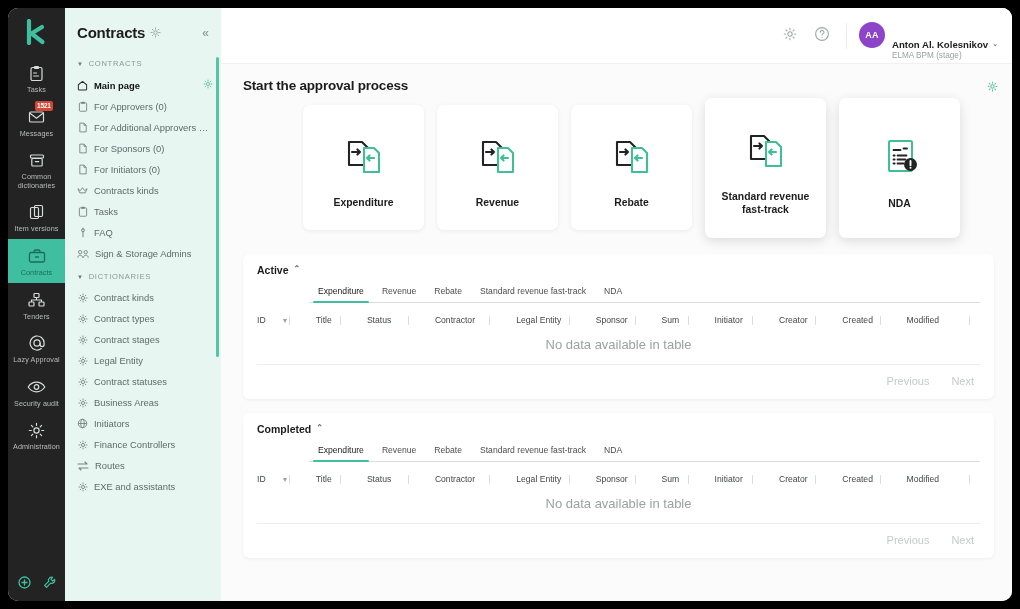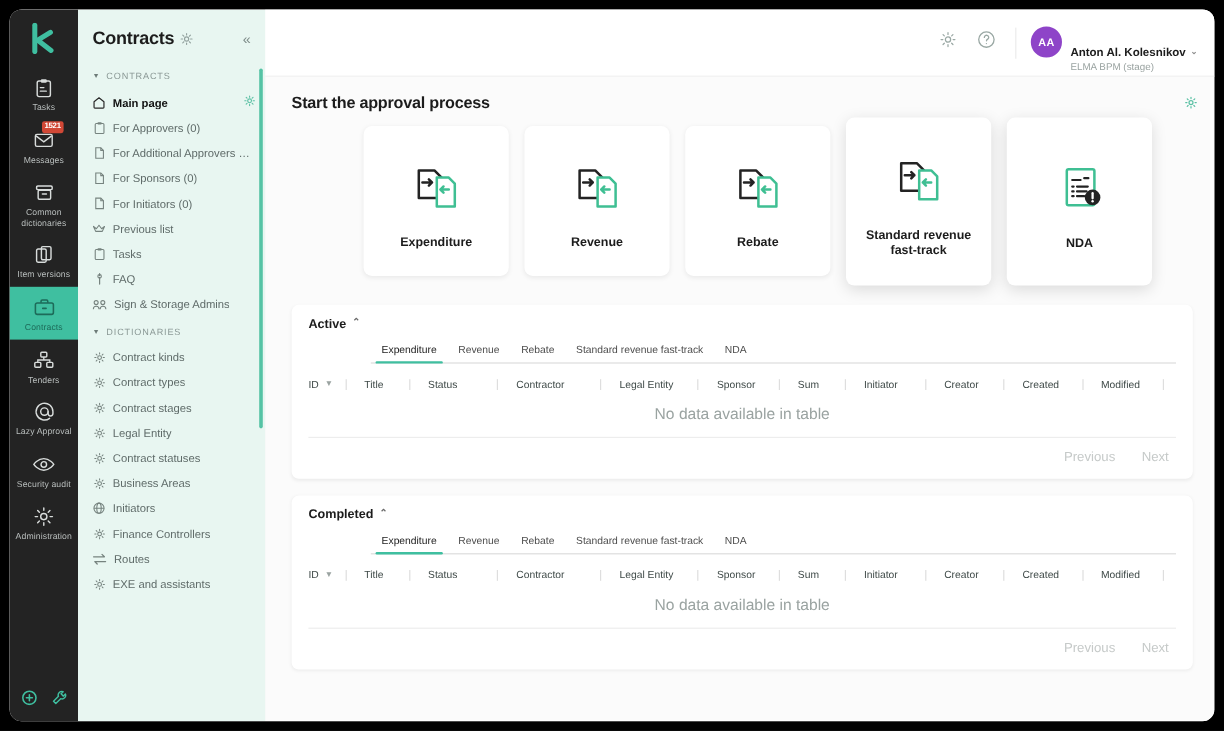--- a/index.html
+++ b/index.html
@@ -177,21 +177,21 @@
   .tab.active:after {
     content: ''; position: absolute; left: 4px; right: 4px; bottom: -1px;
     height: 2px; background: #3fbfa0; border-radius: 1px;
   }
   table.grid { width: 100%; border-collapse: collapse; }
   table.grid th {
     font-size: 8.6px; font-weight: normal; color: #3f4a48;
     padding: 12px 0 10px; text-align: left; position: relative;
     white-space: nowrap;
   }
-  .th-inner { display: flex; align-items: center; gap: 5px; }
+  .th-inner { display: flex; align-items: center; gap: 16px; }
   .sort-ico { color: #9aa3a1; font-size: 7px; }
   .col-sep {
     display: inline-block; width: 1px; height: 9px; background: #dedede;
     margin-right: 10px; vertical-align: middle;
   }
   .nodata {
     font-size: 13px; color: #9aa3a1; text-align: center;
     padding: 2px 0 12px;
     border-bottom: 1px solid #ededed;
   }
@@ -401,21 +401,21 @@
         </span>
         <span class="nav-label">For Initiators (0)</span>
       </div>
 
       <div class="nav-item">
         <span class="nav-ico">
           <svg width="11" height="10" viewBox="0 0 12 10">
               <path d="M1 2.5l2 4.5h6l2-4.5L8.4 4.6 6 1.4 3.6 4.6z" fill="none" stroke="#76837f" stroke-width="1" stroke-linejoin="round"></path>
             </svg>
         </span>
-        <span class="nav-label">Previous list</span>
+        <span class="nav-label">Contracts kinds</span>
       </div>
 
       <div class="nav-item">
         <span class="nav-ico">
           <svg width="10" height="11" viewBox="0 0 11 12">
               <rect x="1.5" y="2" width="8" height="9.2" rx="1" fill="none" stroke="#76837f" stroke-width="1"></rect>
               <rect x="3.6" y=".9" width="3.8" height="2.1" rx=".7" fill="#76837f"></rect>
             </svg>
         </span>
         <span class="nav-label">Tasks</span>

